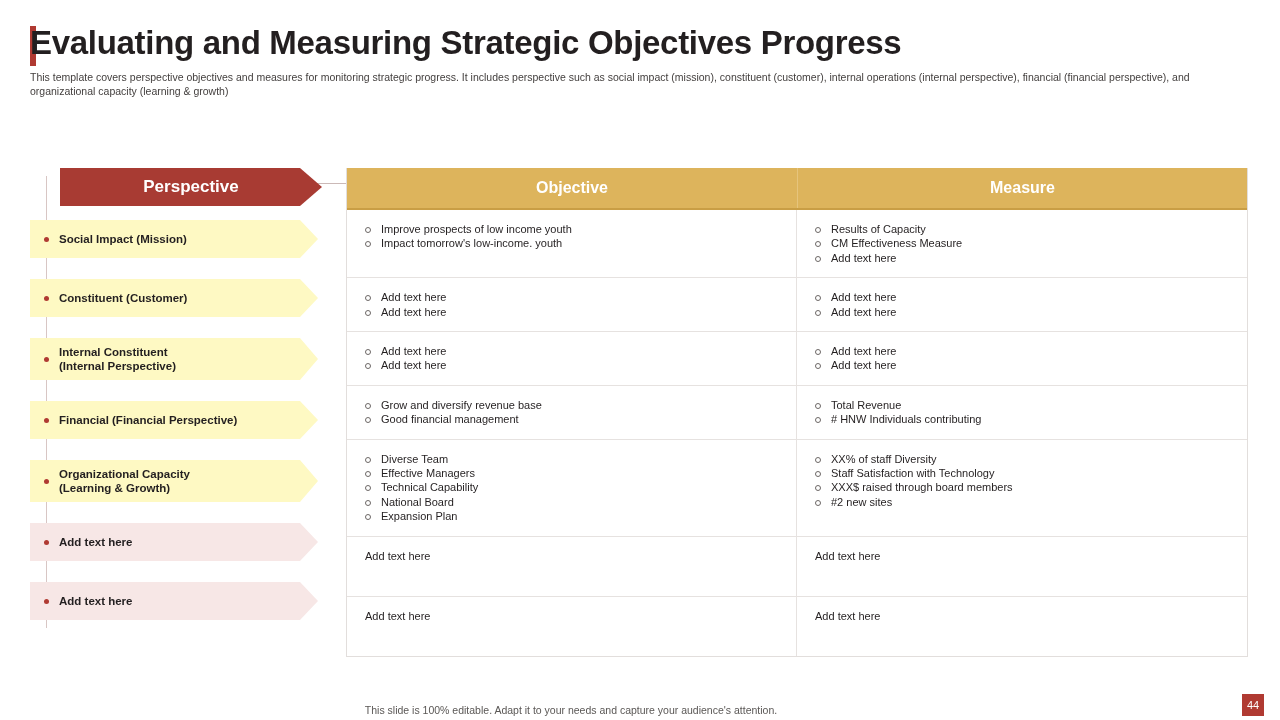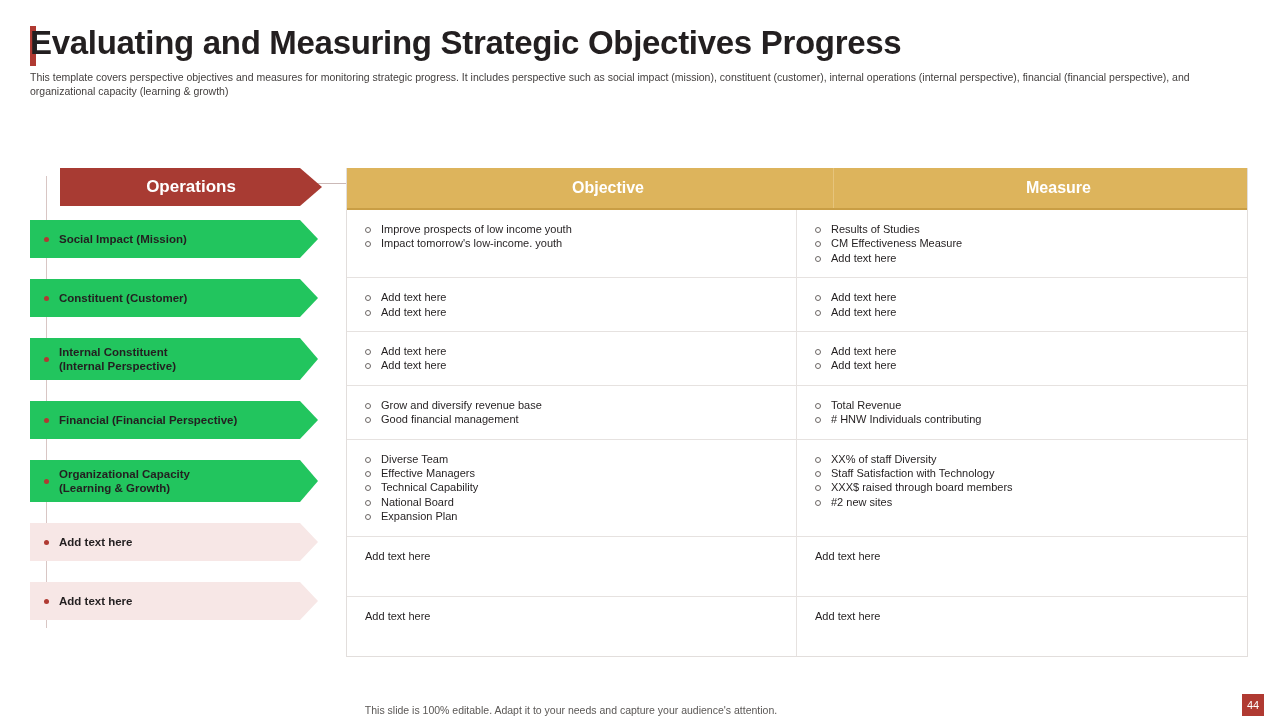--- a/index.html
+++ b/index.html
@@ -91,21 +91,21 @@
     width: 1px;
     height: 452px;
     background: #d8c6c4;
   }
 
   .pitem {
     position: relative;
     height: 38px;
     margin-left: 2px;
     width: 288px;
-    background: #22c55e;
+    background: #fef9c3;
     display: flex;
     align-items: center;
     clip-path: polygon(0 0, calc(100% - 18px) 0, 100% 50%, calc(100% - 18px) 100%, 0 100%);
     margin-bottom: 21px;
   }
   .pitem .bullet {
     width: 5px;
     height: 5px;
     border-radius: 50%;
     background: #b03a32;
@@ -140,21 +140,20 @@
     border-bottom: 2px solid #c99e45;
   }
   .thead .th {
     flex: 1;
     display: flex;
     align-items: center;
     justify-content: center;
     color: #ffffff;
     font-size: 16px;
     font-weight: bold;
-    padding-left: 36px;
   }
   .thead .th.first {
     flex: 0 0 450px;
     border-right: 1px solid #e6c47c;
   }
   .trow {
     display: flex;
     border-bottom: 1px solid #e6e2e0;
     background: #ffffff;
   }
@@ -236,21 +235,21 @@
 <div class="accent-bar"></div>
 <div class="title">Evaluating and Measuring Strategic Objectives Progress</div>
 <div class="subtitle">This template covers perspective objectives and measures for monitoring strategic progress. It includes perspective such as social impact (mission), constituent (customer), internal operations (internal perspective), financial (financial perspective), and organizational capacity (learning &amp; growth)</div>
 
 <div class="vert-line"></div>
 <div class="head-connector"></div>
 <div class="head-dot"></div>
 
 <div class="left-col">
   <div class="chev-head">
-    <span>Operations</span>
+    <span>Perspective</span>
   </div>
   <div style="height:14px"></div>
 
   <div class="pitem">
     <span class="bullet"></span>
     <span class="ptext">Social Impact (Mission)</span>
   </div>
 
   <div class="pitem">
     <span class="bullet"></span>
@@ -295,21 +294,21 @@
 
   <div class="trow">
     <div class="cell first">
       <ul class="bullets">
         <li>Improve prospects of low income youth</li>
         <li>Impact tomorrow's low-income. youth</li>
       </ul>
     </div>
     <div class="cell second">
       <ul class="bullets">
-        <li>Results of Studies</li>
+        <li>Results of Capacity</li>
         <li>CM Effectiveness Measure</li>
         <li>Add text here</li>
       </ul>
     </div>
   </div>
 
   <div class="trow">
     <div class="cell first">
       <ul class="bullets">
         <li>Add text here</li>

